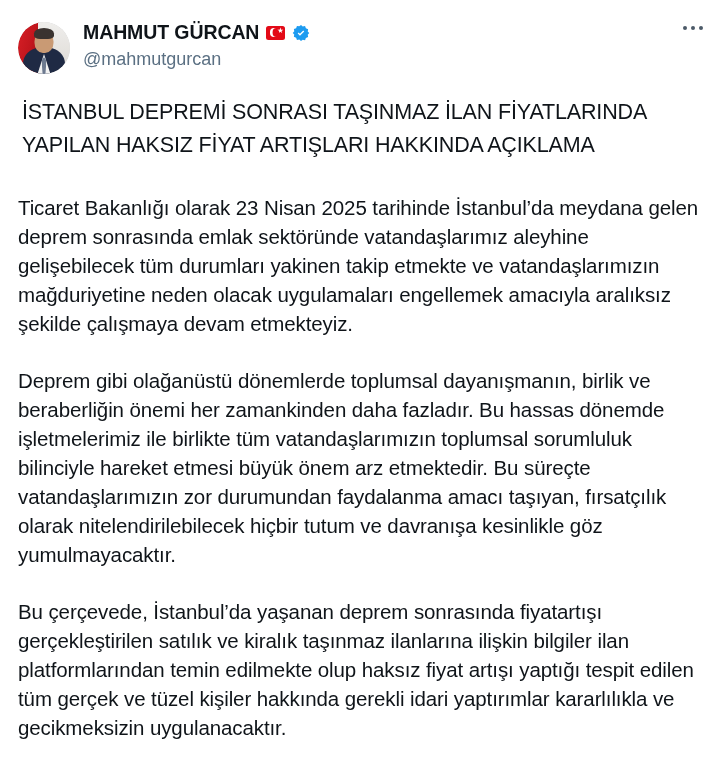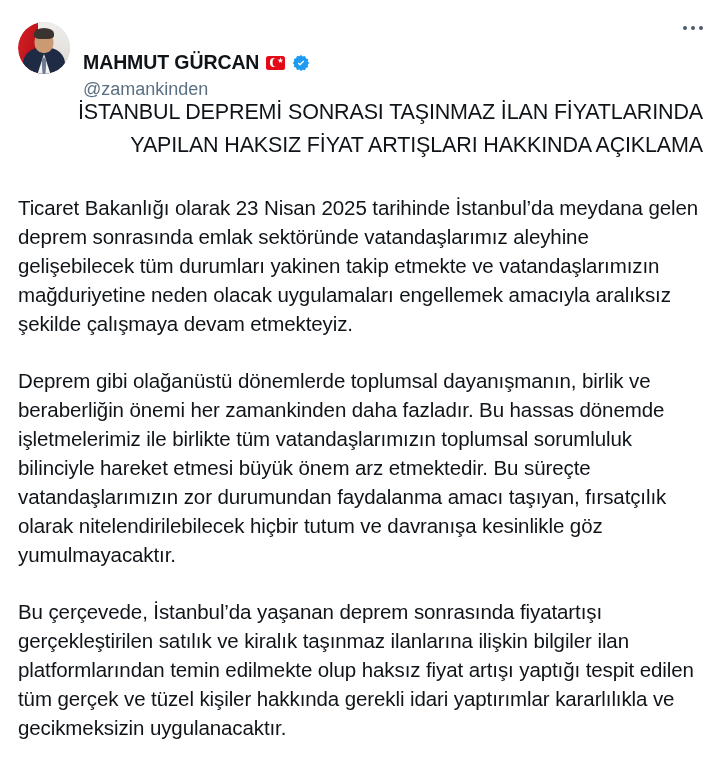--- a/index.html
+++ b/index.html
@@ -118,21 +118,20 @@
     display: flex;
     flex-direction: column;
     justify-content: flex-start;
     padding-top: 1px;
   }
   .name-row {
     display: flex;
     align-items: center;
     gap: 7px;
     line-height: 1;
-    margin-top: 30px;
   }
   .display-name {
     font-size: 19.5px;
     font-weight: bold;
     color: #0f1419;
     letter-spacing: -0.1px;
     white-space: nowrap;
   }
   .flag-emoji {
     display: inline-block;
@@ -218,21 +217,20 @@
   .tweet-body {
     padding: 0 18px;
   }
   .headline {
     font-size: 21.5px;
     line-height: 33px;
     color: #0f1419;
     font-weight: normal;
     margin: 14px 0 0 4px;
     letter-spacing: -0.15px;
-    text-align: right;
   }
   .paragraph {
     font-size: 20.5px;
     line-height: 29px;
     color: #0f1419;
     margin: 28px 0 0 0;
     letter-spacing: -0.1px;
   }
   .paragraph:first-of-type { margin-top: 31px; }
 </style>
@@ -263,21 +261,21 @@
           <span class="flag-star"></span>
         </span>
 
         <span class="verified-badge">
           <svg viewBox="0 0 24 24" width="18" height="18" aria-hidden="true">
             <path fill="#1d9bf0" d="M12 1.2l2.3 2.1 3.1-.5 1.1 3 3 1.1-.5 3.1L23 12l-2 2.3.5 3.1-3 1.1-1.1 3-3.1-.5L12 22.8l-2.3-2.1-3.1.5-1.1-3-3-1.1.5-3.1L1 12l2-2.3-.5-3.1 3-1.1 1.1-3 3.1.5z"></path>
             <path fill="#ffffff" d="M10.6 15.6l-3-3 1.3-1.3 1.7 1.7 4.4-4.4 1.3 1.3z"></path>
           </svg>
         </span>
       </div>
-      <div class="handle">@zamankinden</div>
+      <div class="handle">@mahmutgurcan</div>
     </div>
 
     <div class="more-btn">
       <span class="more-dots">
         <i></i>
         <i></i>
         <i></i>
       </span>
     </div>
   </div>

